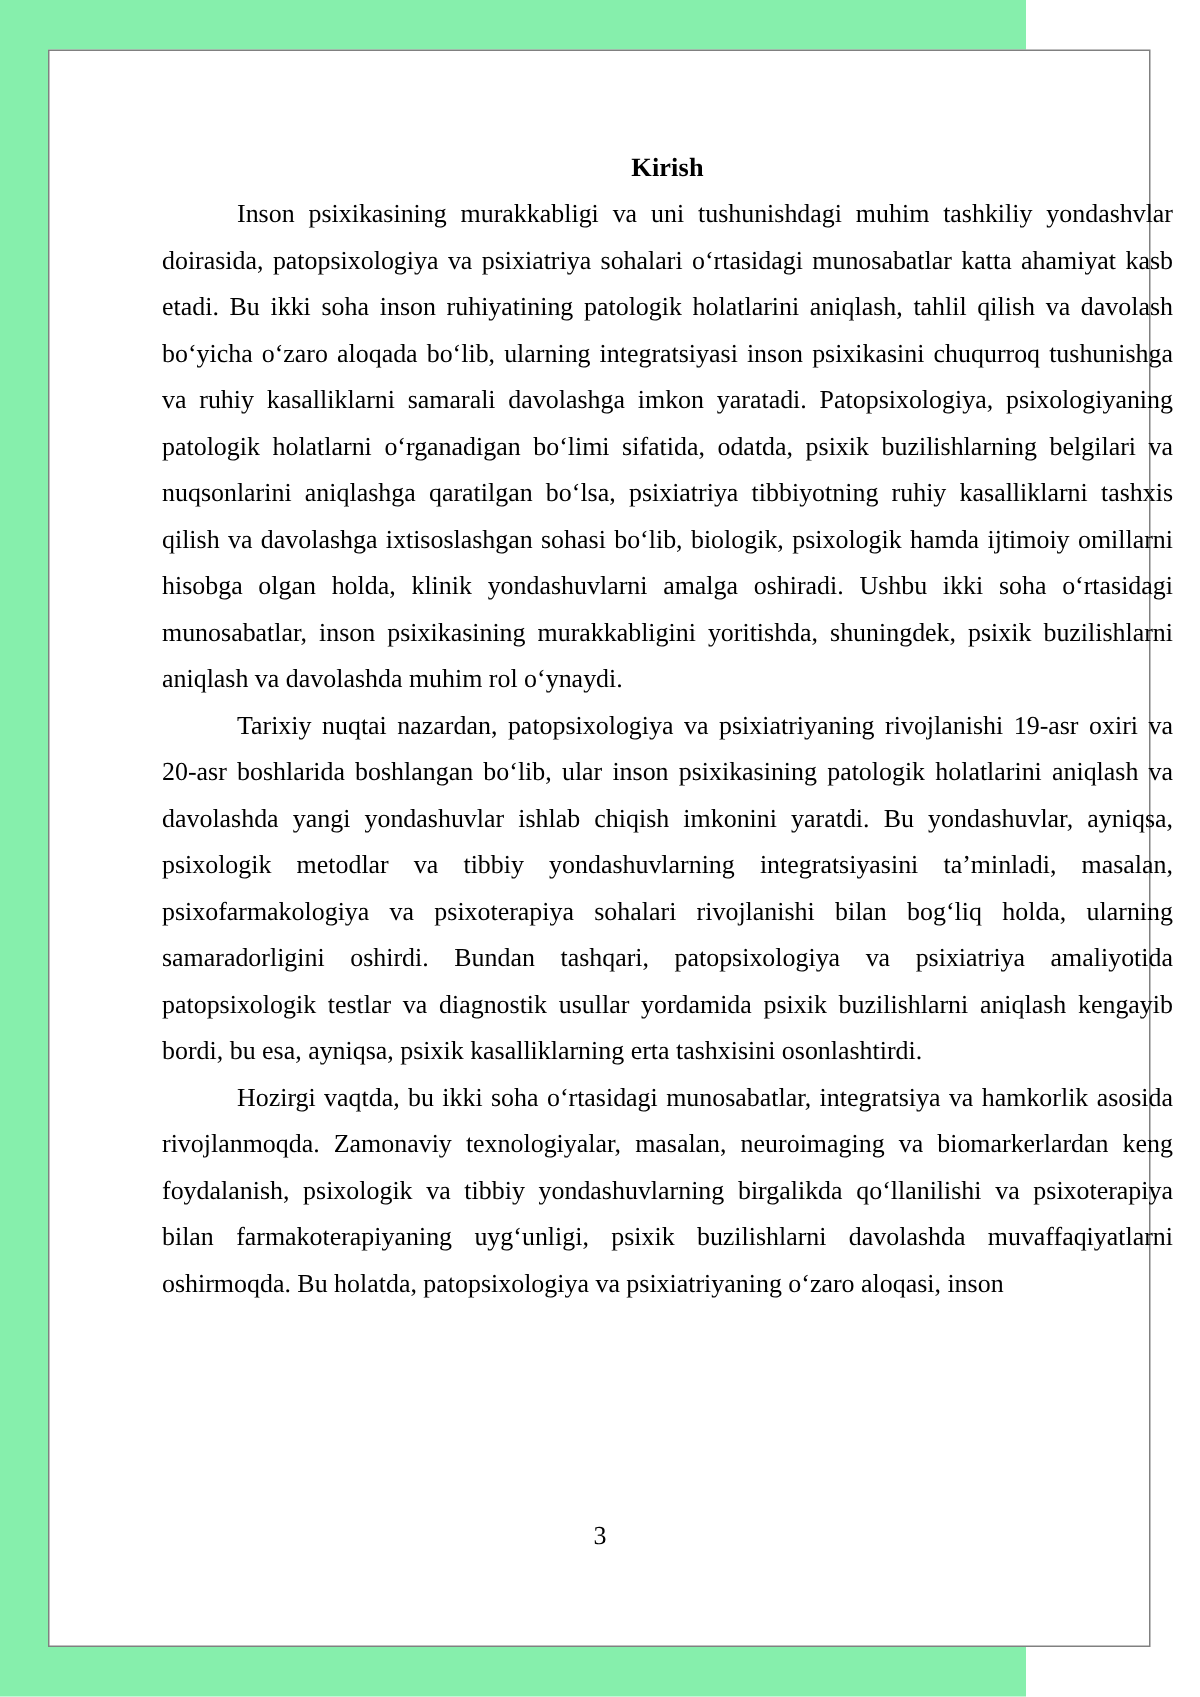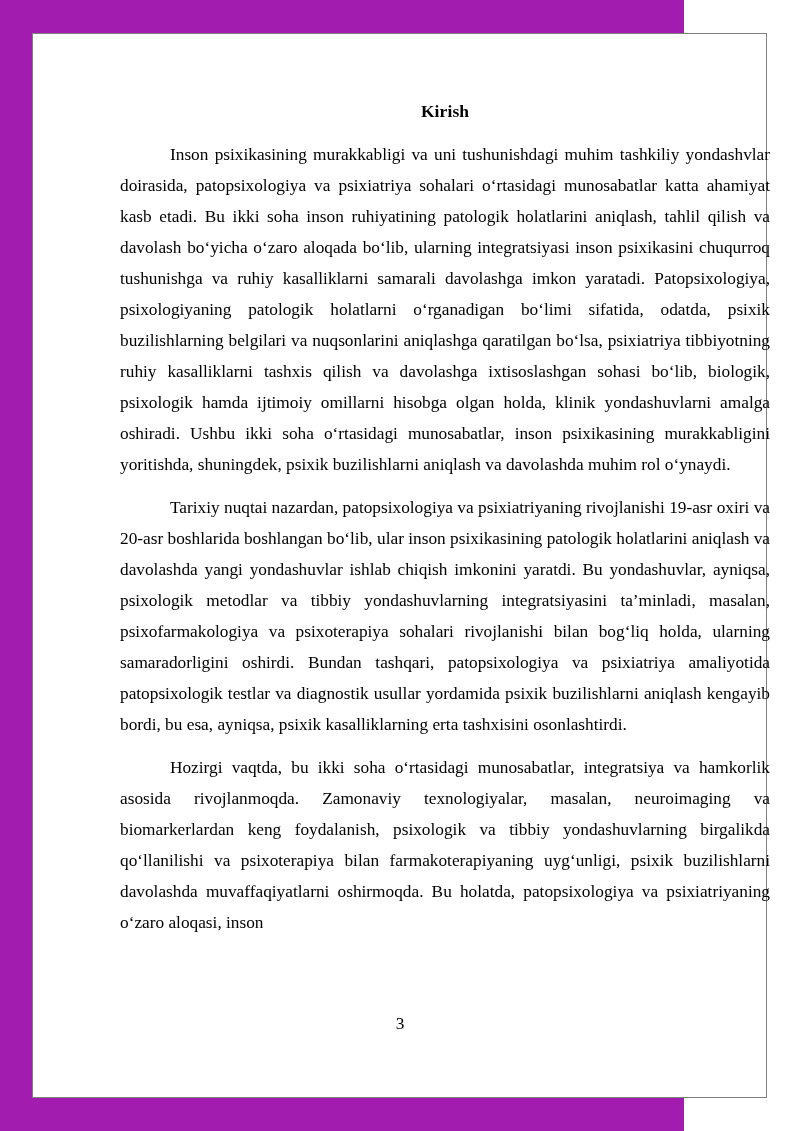--- a/index.html
+++ b/index.html
@@ -11,21 +11,21 @@
     width: 800px;
     height: 1131px;
     font-family: "Liberation Serif", "DejaVu Serif", serif;
     color: #000000;
     overflow: hidden;
   }
   .page {
     position: relative;
     width: 684px;
     height: 1131px;
-    background: #a21caf;
+    background: #86efac;
     box-sizing: border-box;
   }
   
   .page-frame {
     position: absolute;
     left: 32px;
     top: 33px;
     width: 735px;
     height: 1065px;
     border: 1px solid #808080;
@@ -45,21 +45,21 @@
     line-height: 31px;
     margin: 0 0 0 0;
     letter-spacing: 0.1px;
   }
   .doc-para {
     font-size: 17.3px;
     line-height: 31px;
     text-align: justify;
     text-justify: inter-word;
     text-indent: 50px;
-    margin: 12px;
+    margin: 0;
     hyphens: none;
     word-spacing: 0px;
   }
   .page-number {
     position: absolute;
     left: 0;
     top: 1012px;
     width: 800px;
     text-align: center;
     font-size: 17.3px;

